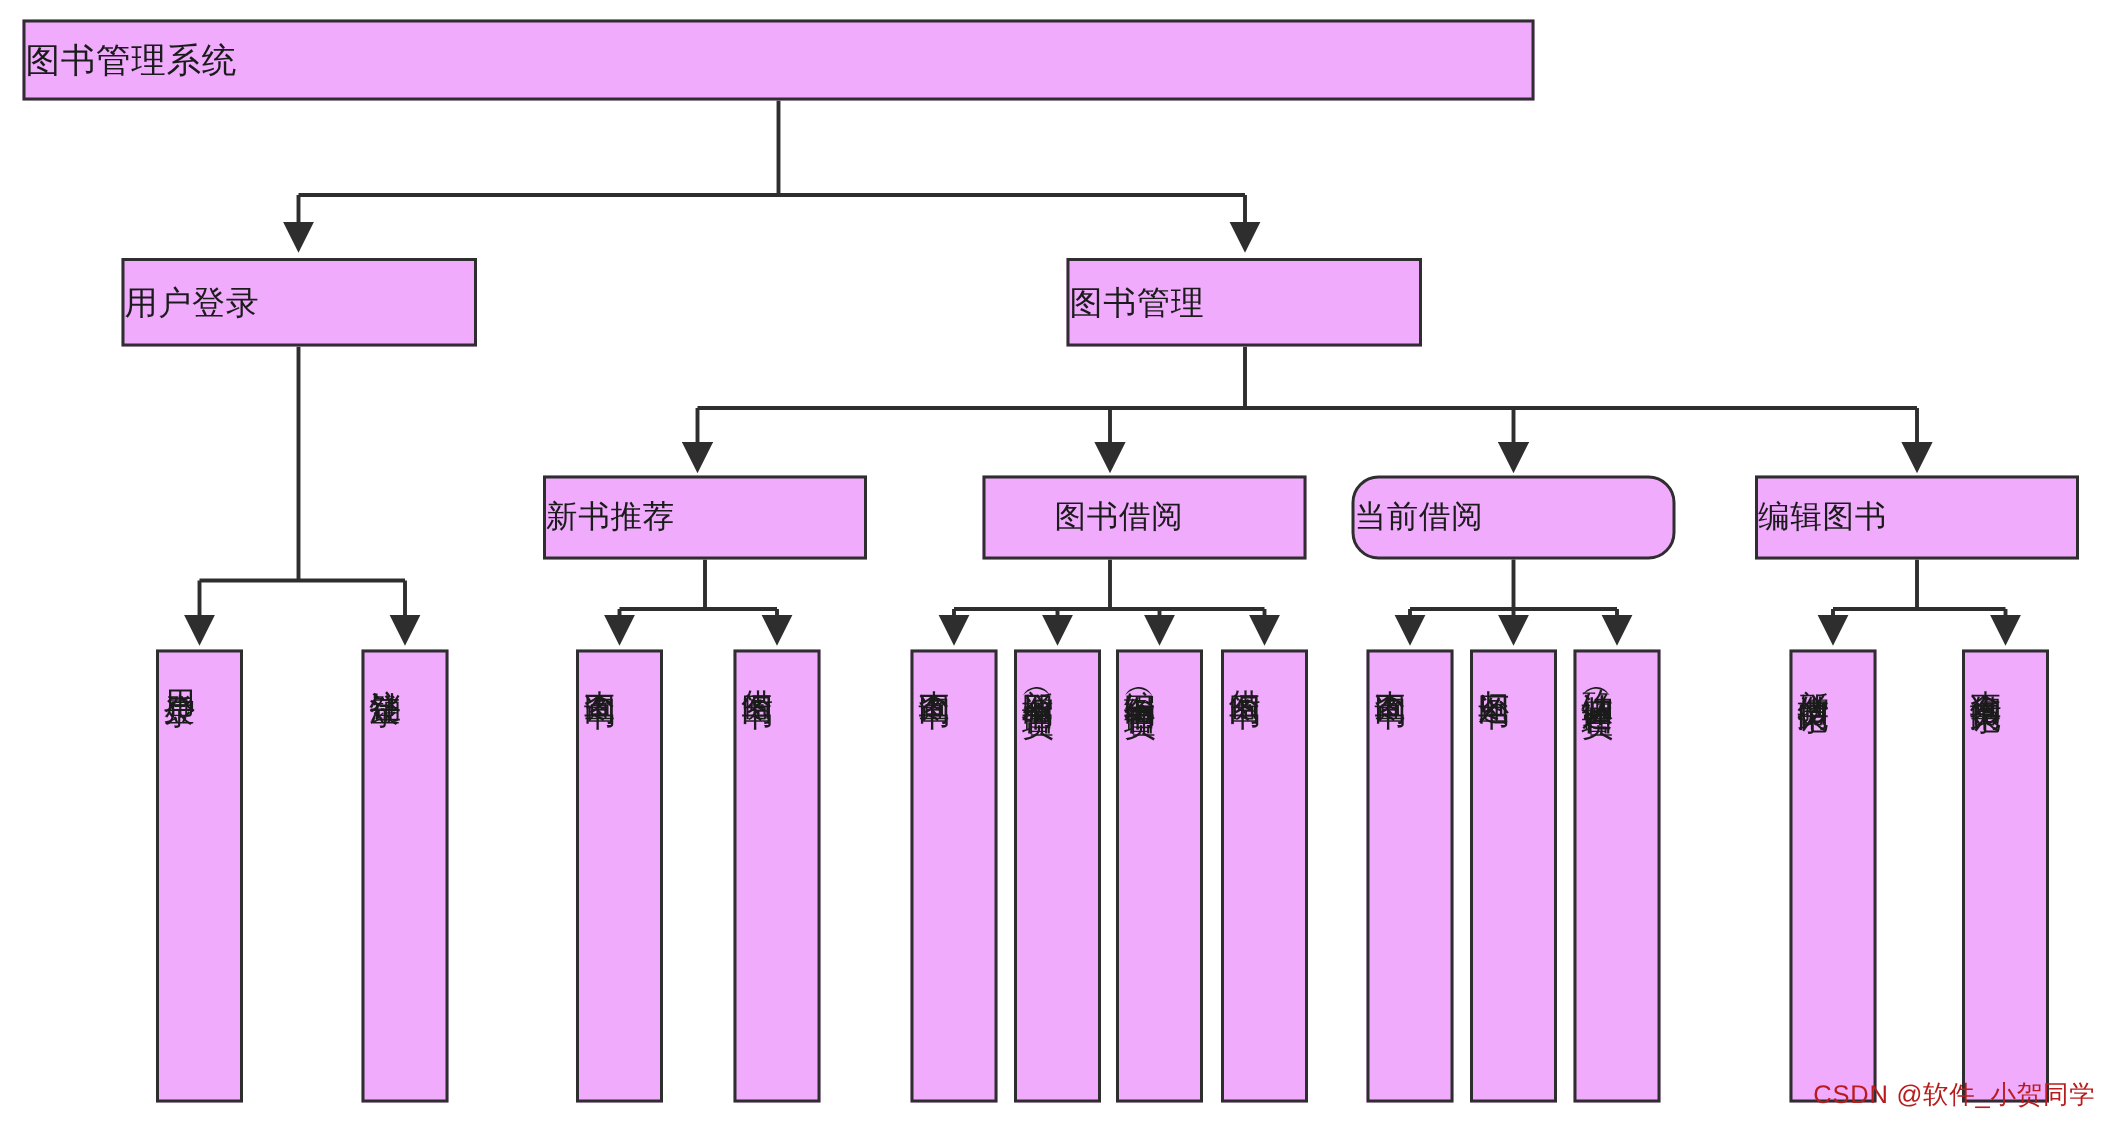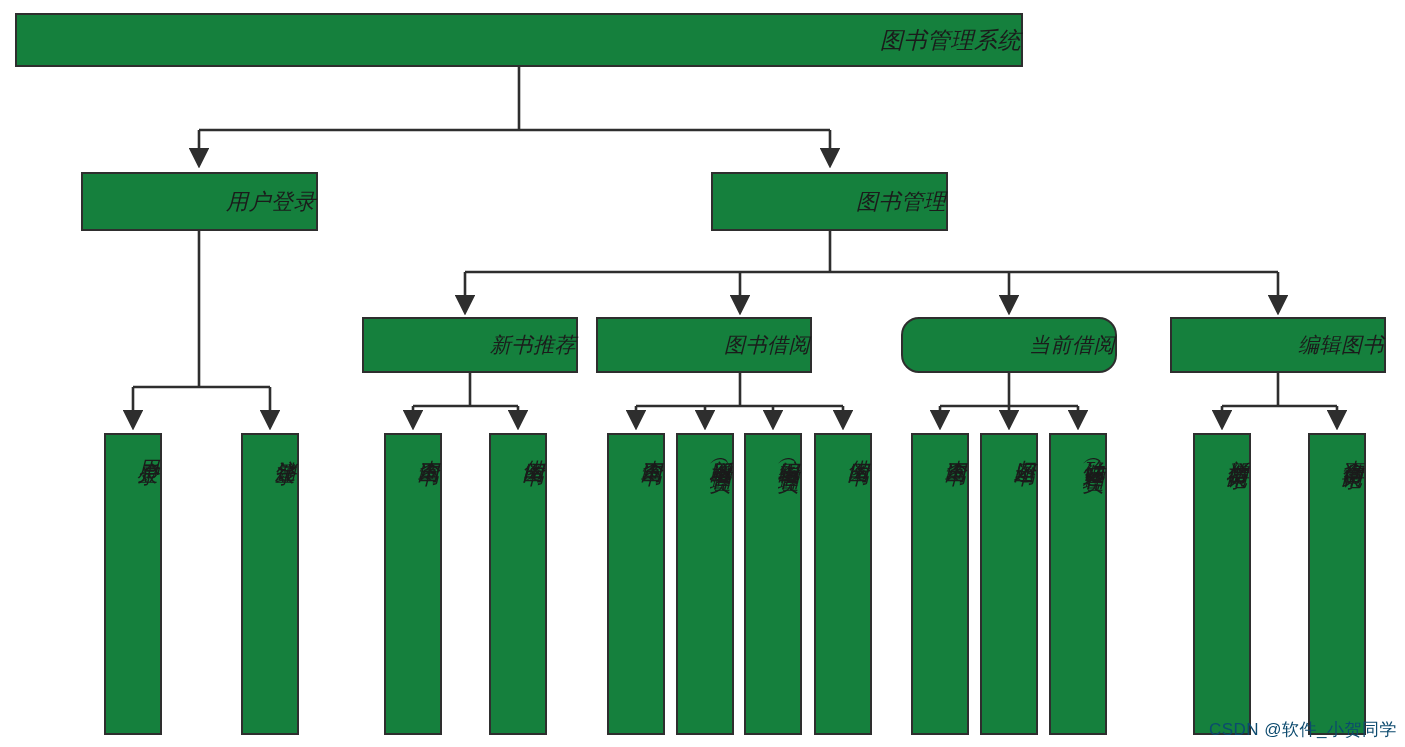--- a/index.html
+++ b/index.html
@@ -22,27 +22,26 @@
     position: absolute;
     left: 0;
     top: 0;
     width: 1405px;
     height: 747px;
     pointer-events: none;
   }
   .node {
     position: absolute;
     box-sizing: border-box;
-    background: #15803d;
+    background: #f0abfc;
     border: 2.2px solid #2e2e2e;
     display: flex;
     align-items: center;
-    justify-content: flex-end;
+    justify-content: flex-start;
     z-index: 3;
-    font-style: italic;
   }
   .node-label {
     color: #1b1b1b;
     font-size: 22px;
     line-height: 1.25;
     letter-spacing: 0.5px;
     white-space: nowrap;
     user-select: none;
   }
   .node.root .node-label { font-size: 23px; }
@@ -61,21 +60,21 @@
     line-height: 1.18;
     letter-spacing: 2px;
     white-space: nowrap;
     text-align: left;
   }
   .watermark {
     position: absolute;
     right: 8px;
     bottom: 6px;
     font-size: 17px;
-    color: #0c4a6e;
+    color: #b91c1c;
     letter-spacing: 0.5px;
     z-index: 6;
     white-space: nowrap;
     user-select: none;
   }
 </style>
 </head>
 <body>
 
 <div id="diagram-root">
@@ -139,21 +138,21 @@
   </div>
 
   <div class="node level3" style="left:362px; top:317px; width:216px; height:56px;">
     <span class="node-label">新书推荐</span>
   </div>
 
   <div class="node level2" style="left:711px; top:172px; width:237px; height:59px;">
     <span class="node-label">图书管理</span>
   </div>
 
-  <div class="node level3" style="left:596px; top:317px; width:216px; height:56px;">
+  <div class="node level3" style="left:655px; top:317px; width:216px; height:56px;padding-left:46px;">
     <span class="node-label">图书借阅</span>
   </div>
 
   <div class="node level3" style="left:901px; top:317px; width:216px; height:56px;border-radius:18px;">
     <span class="node-label">当前借阅</span>
   </div>
 
   <div class="node level3" style="left:1170px; top:317px; width:216px; height:56px;">
     <span class="node-label">编辑图书</span>
   </div>

